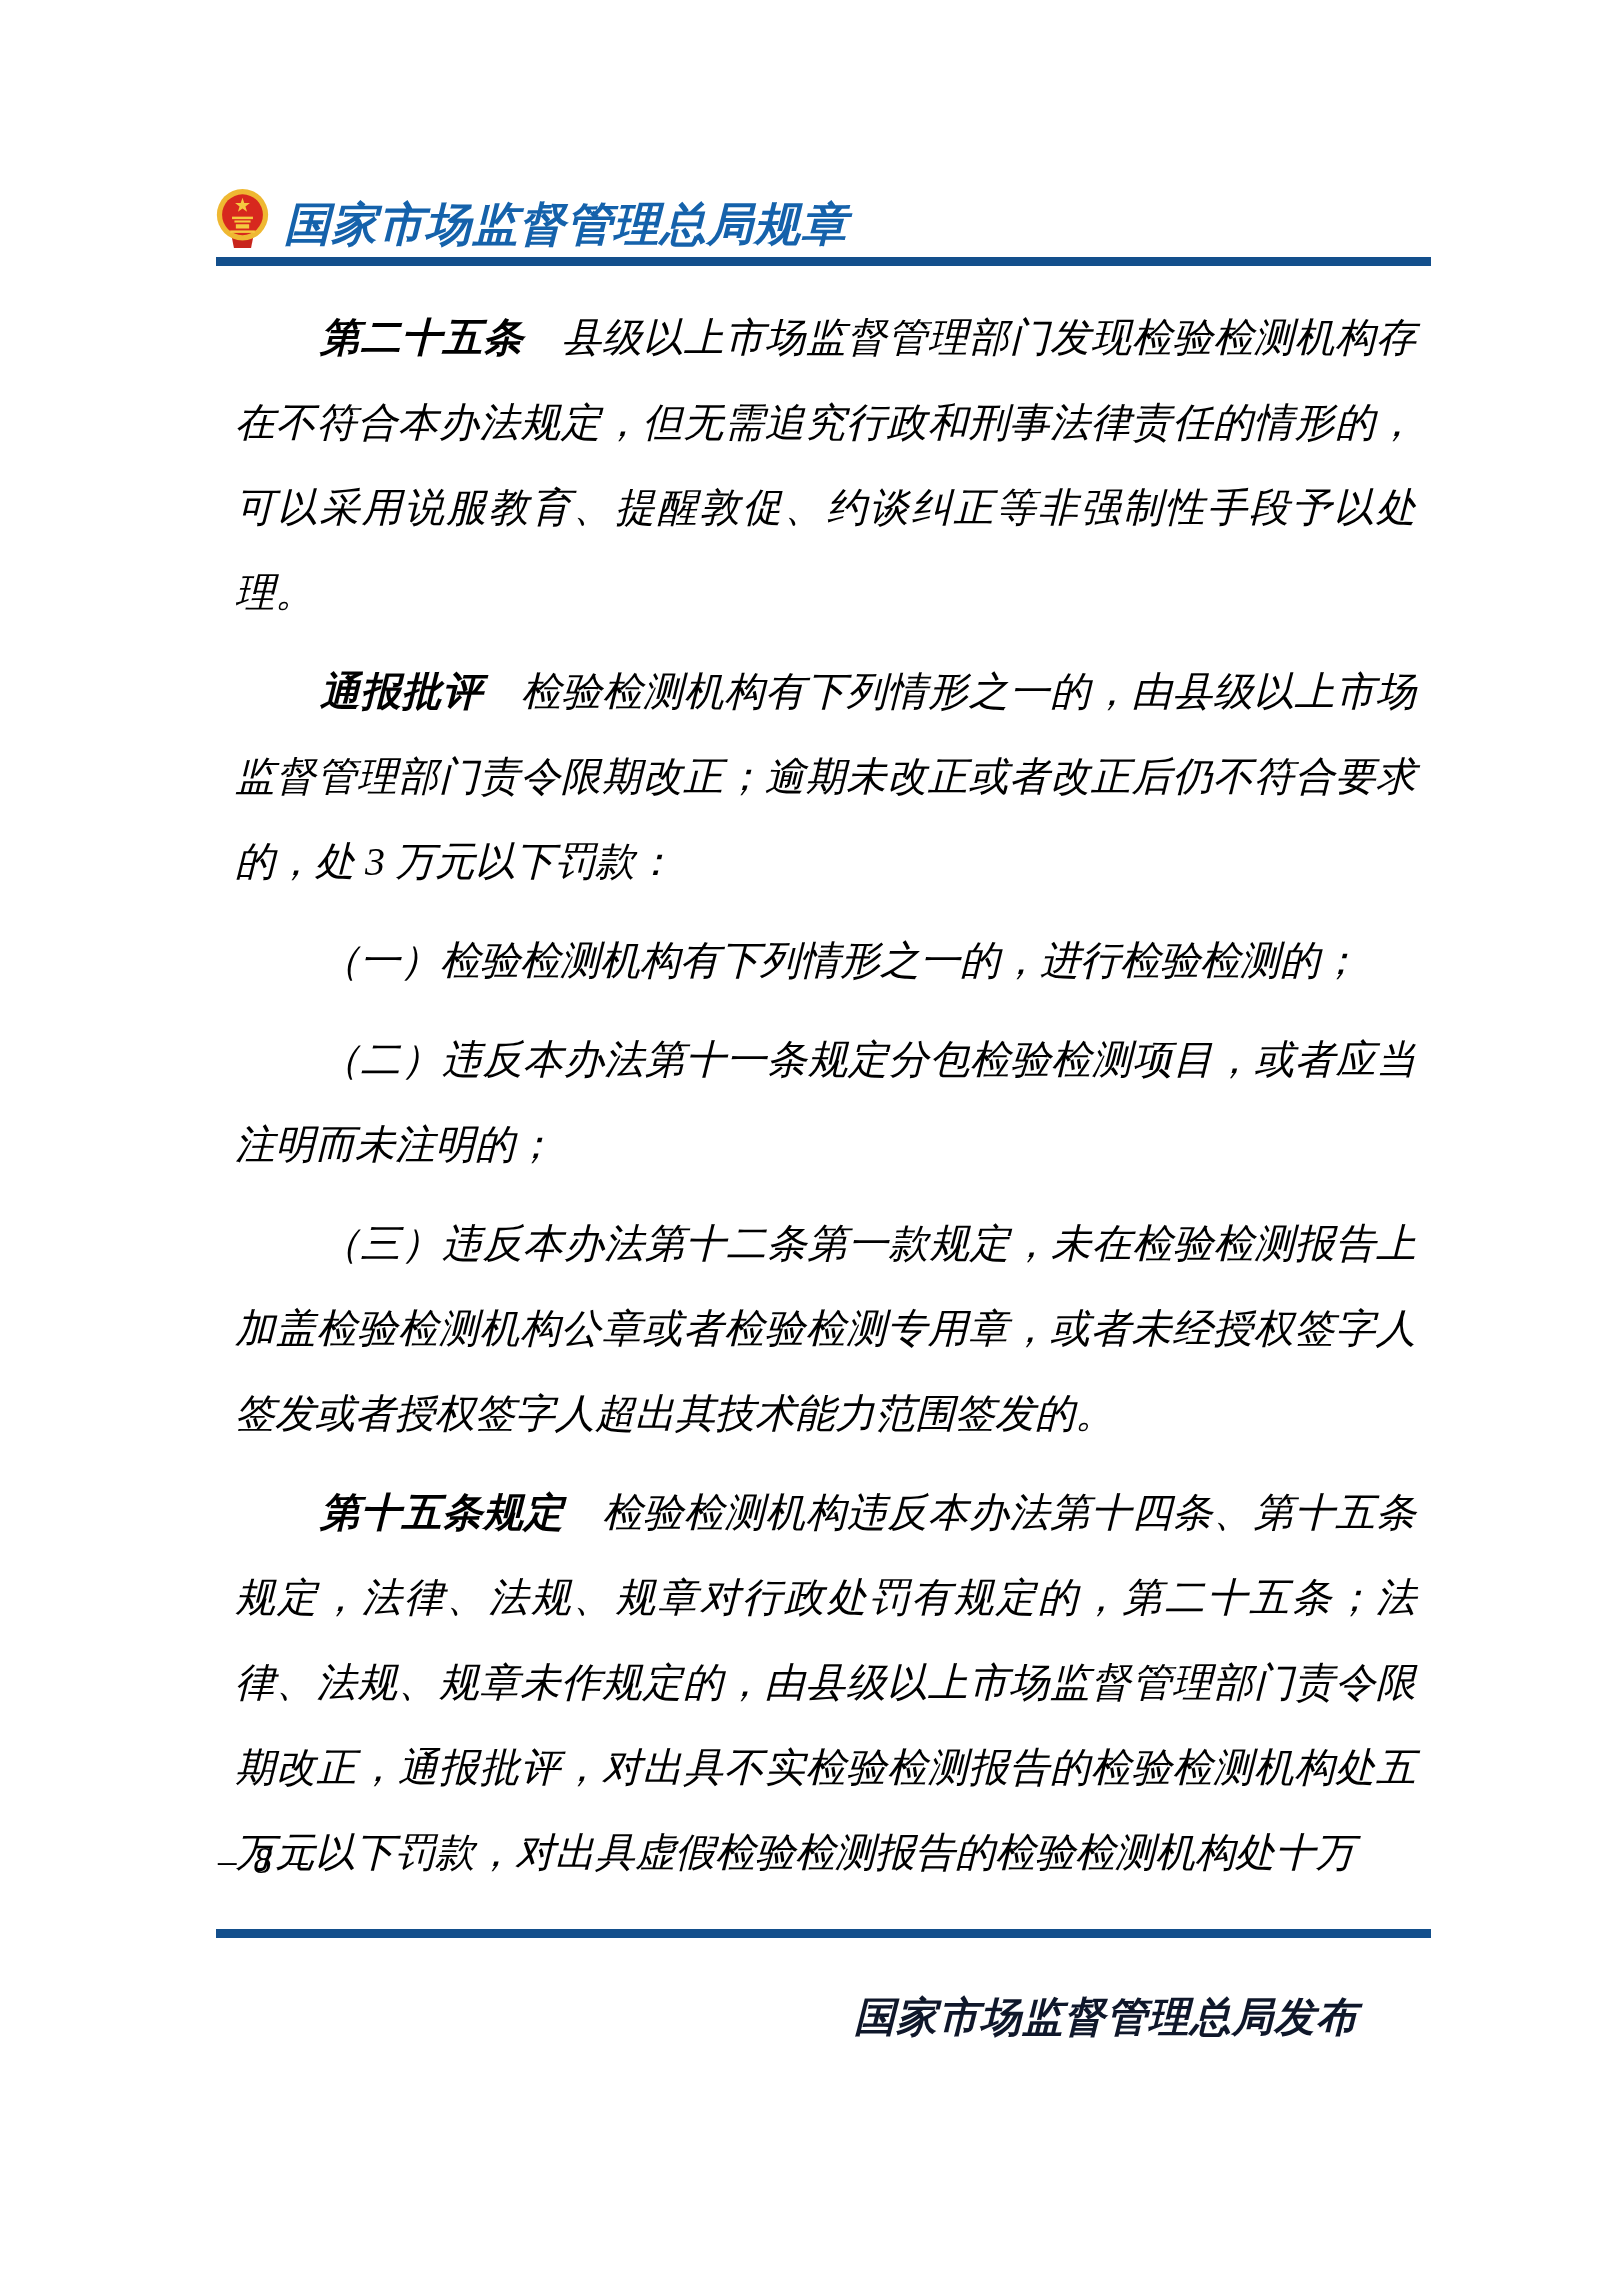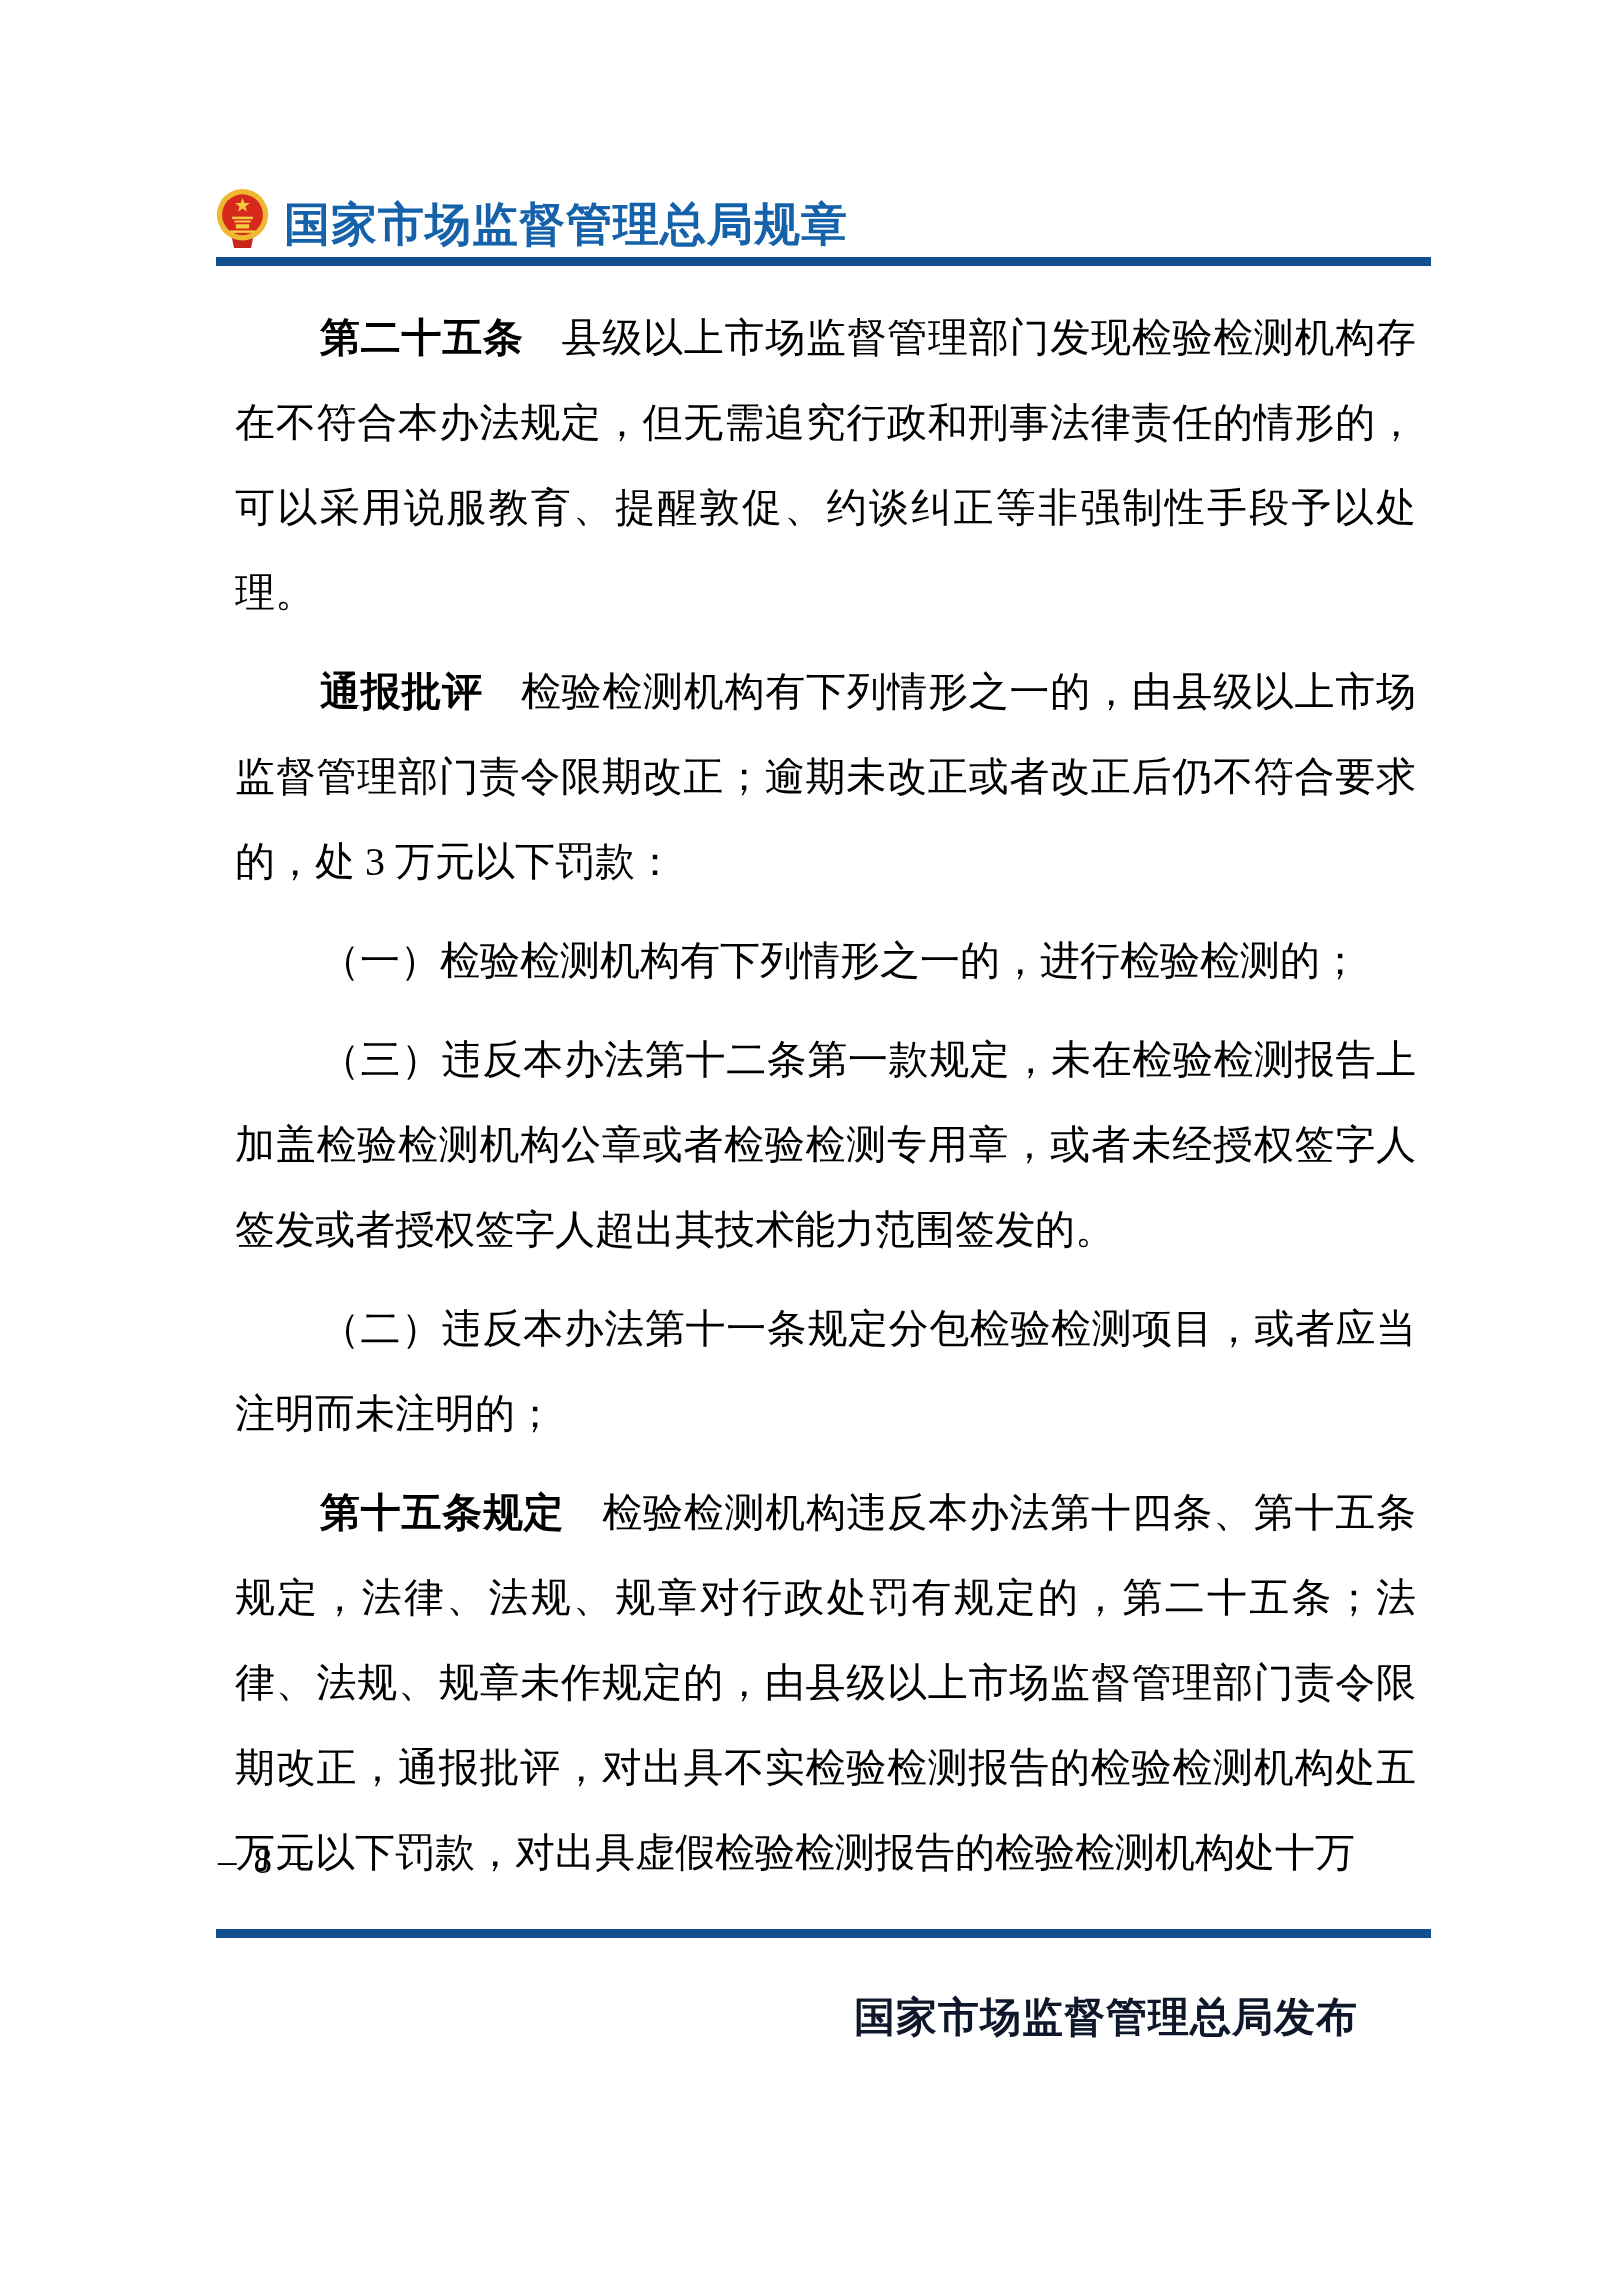--- a/index.html
+++ b/index.html
@@ -4,20 +4,21 @@
 <style>
   html,body { margin:0; padding:0; background:#ffffff; }
   .page {
     position: relative;
     width: 1621px;
     height: 2221px;
     background: #ffffff;
     overflow: hidden;
     font-family: "Liberation Serif", "DejaVu Serif", serif;
     color: #000000;
+    font-style: italic;
   }
   
   .emblem {
     position: absolute;
     left: 214px;
     top: 188px;
     width: 57px;
     height: 63px;
   }
   .header-title {
@@ -99,22 +100,22 @@
     <rect x="17" y="44.5" width="26" height="2.6" fill="#f5c940"></rect>
   </svg>
 
   <div class="header-title">国家市场监督管理总局规章</div>
   <div class="rule rule-top"></div>
 
   <div class="body-text">
     <p><strong class="p-head">第二十五条</strong><span>县级以上市场监督管理部门发现检验检测机构存在不符合本办法规定，但无需追究行政和刑事法律责任的情形的，可以采用说服教育、提醒敦促、约谈纠正等非强制性手段予以处理。</span></p>
     <p><strong class="p-head">通报批评</strong><span>检验检测机构有下列情形之一的，由县级以上市场监督管理部门责令限期改正；逾期未改正或者改正后仍不符合要求的，处 3 万元以下罚款：</span></p>
     <p><strong class="p-head"></strong><span>（一）检验检测机构有下列情形之一的，进行检验检测的；</span></p>
+    <p><strong class="p-head"></strong><span>（二）违反本办法第十一条规定分包检验检测项目，或者应当注明而未注明的；</span></p>
     <p><strong class="p-head"></strong><span>（三）违反本办法第十二条第一款规定，未在检验检测报告上加盖检验检测机构公章或者检验检测专用章，或者未经授权签字人签发或者授权签字人超出其技术能力范围签发的。</span></p>
-    <p><strong class="p-head"></strong><span>（二）违反本办法第十一条规定分包检验检测项目，或者应当注明而未注明的；</span></p>
     <p><strong class="p-head">第十五条规定</strong><span>检验检测机构违反本办法第十四条、第十五条规定，法律、法规、规章对行政处罚有规定的，第二十五条；法律、法规、规章未作规定的，由县级以上市场监督管理部门责令限期改正，通报批评，对出具不实检验检测报告的检验检测机构处五万元以下罚款，对出具虚假检验检测报告的检验检测机构处十万</span></p>
   </div>
 
   <div class="page-number">– 8 –</div>
   <div class="rule rule-bottom"></div>
   <div class="publisher">国家市场监督管理总局发布</div>
 
 </div>
 
 

